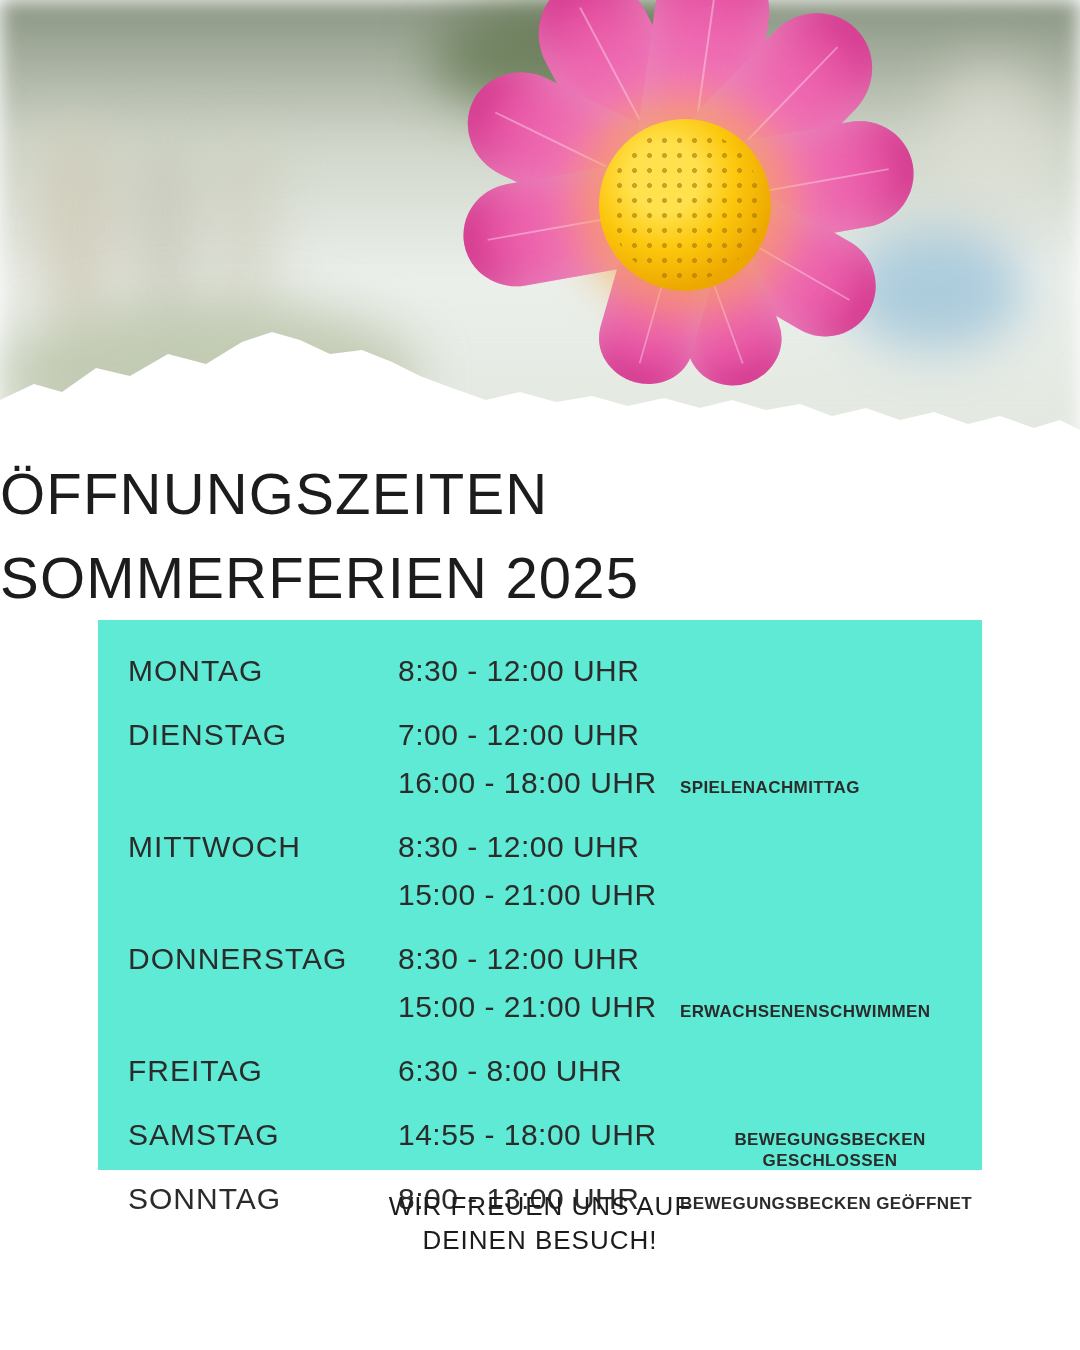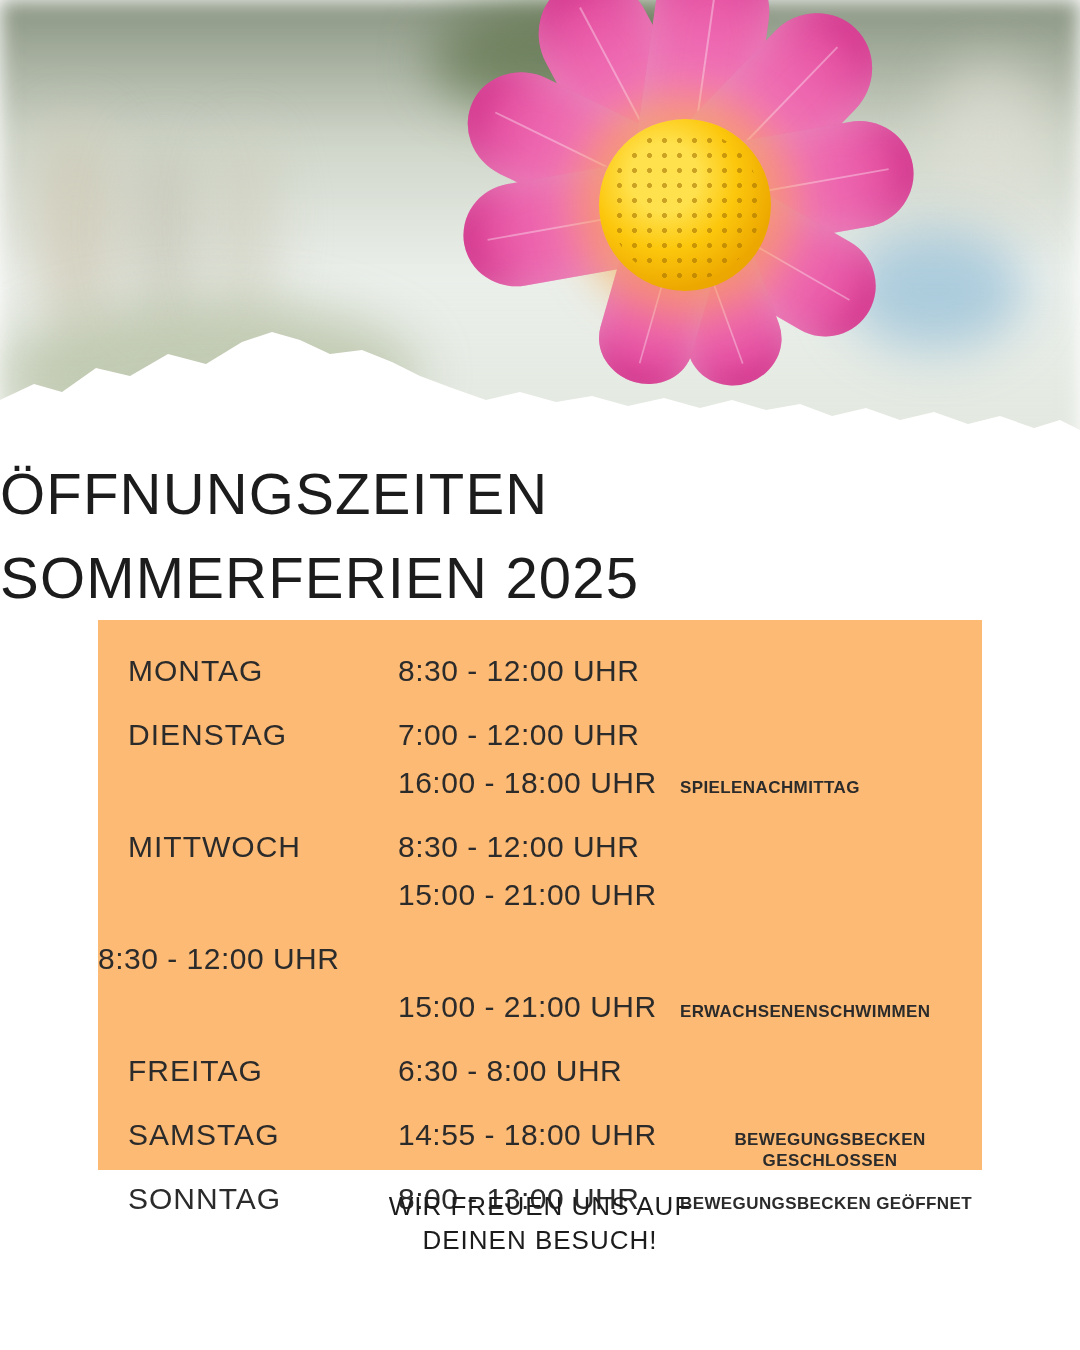--- a/index.html
+++ b/index.html
@@ -130,21 +130,21 @@
     font-weight: 400;
   }
 
   
   .panel {
     position: absolute;
     left: 98px;
     top: 620px;
     width: 884px;
     height: 550px;
-    background: #fdba74;
+    background: #5eead4;
   }
   .rows {
     position: absolute;
     inset: 0;
     padding: 18px 0 0 0;
   }
   .row {
     display: flex;
     align-items: baseline;
     height: 48px;
@@ -254,20 +254,21 @@
         <div class="day">MITTWOCH</div>
         <div class="time">8:30 - 12:00 UHR</div>
         <div class="note"></div>
       </div>
       <div class="row">
         <div class="day"></div>
         <div class="time">15:00 - 21:00 UHR</div>
         <div class="note"></div>
       </div>
       <div class="row gap-top">
+        <div class="day">DONNERSTAG</div>
         <div class="time">8:30 - 12:00 UHR</div>
         <div class="note"></div>
       </div>
       <div class="row">
         <div class="day"></div>
         <div class="time">15:00 - 21:00 UHR</div>
         <div class="note">ERWACHSENENSCHWIMMEN</div>
       </div>
       <div class="row gap-top">
         <div class="day">FREITAG</div>

